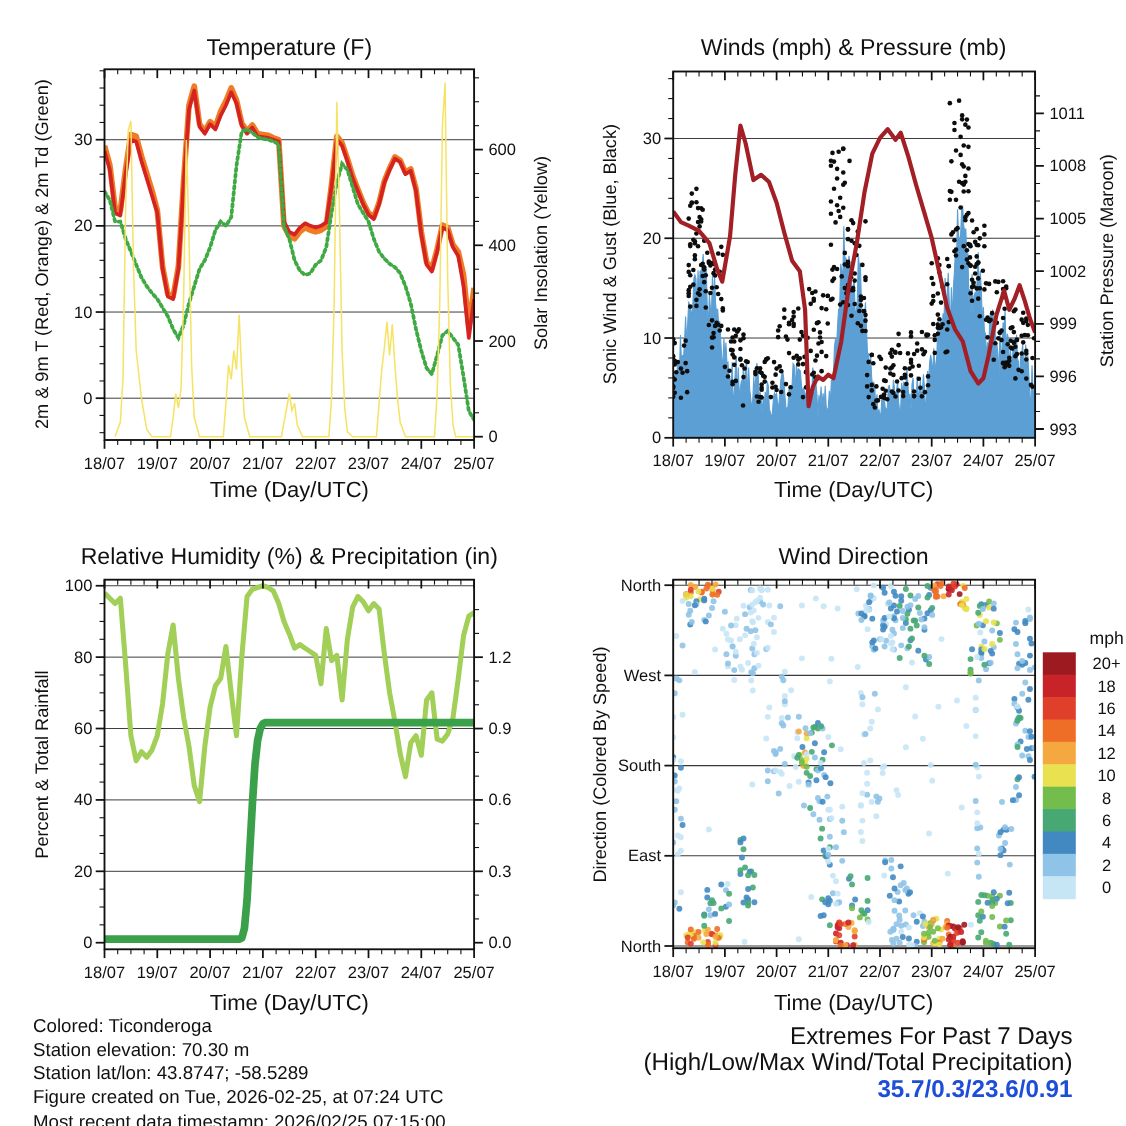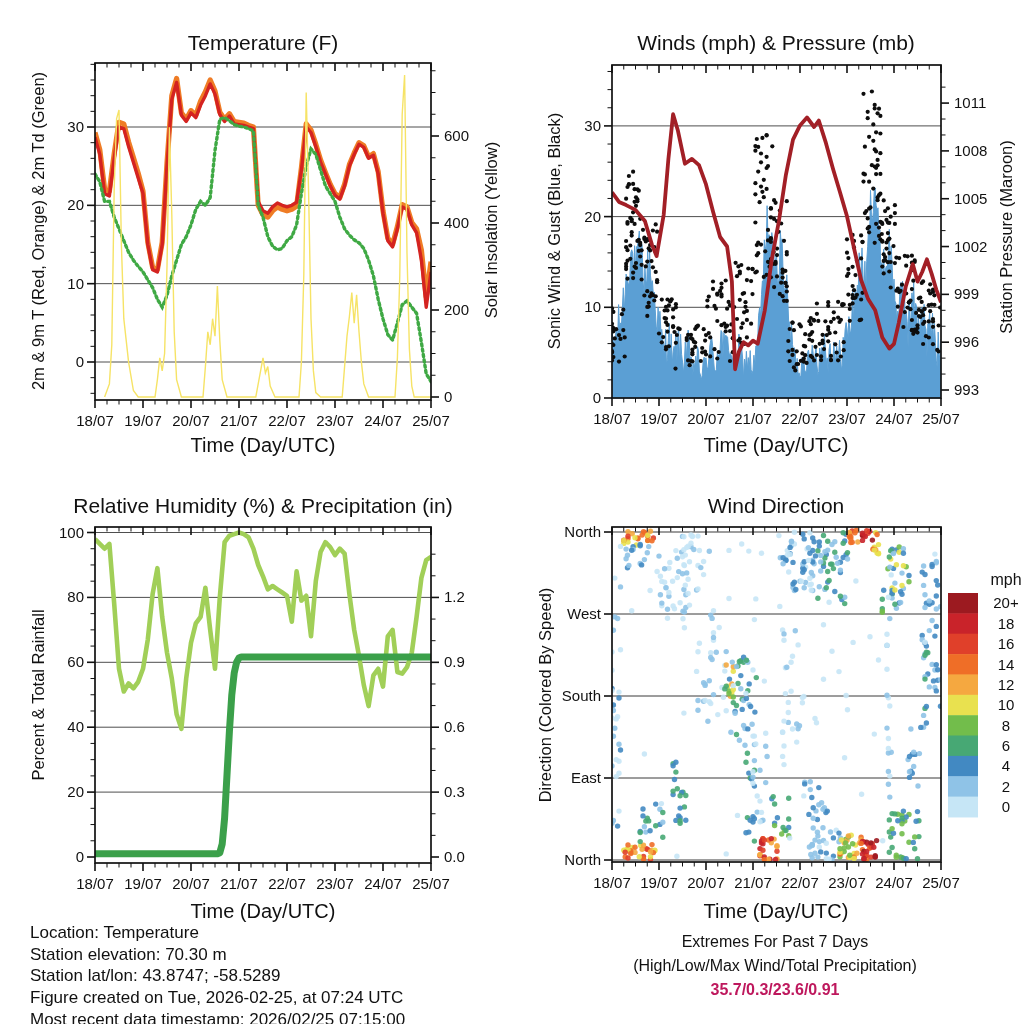--- a/index.html
+++ b/index.html
@@ -6,22 +6,22 @@
   .page{position:relative;width:1024px;height:1024px;background:#ffffff;overflow:hidden;
         font-family:"Liberation Sans",sans-serif;color:#111;text-decoration:underline;}
   svg{position:absolute;left:0;top:0;}
   svg text{font-family:"Liberation Sans",sans-serif;fill:#111;}
   .title{font-size:21px;}
   .axlabel{font-size:16.5px;}
   .timelabel{font-size:20px;}
   .tick{font-size:15px;}
   .cbtitle{font-size:16px;}
   .footer-left{position:absolute;left:30px;top:922px;font-size:17px;line-height:21.7px;}
-  .footer-right{position:absolute;left:575px;width:400px;top:930px;text-align:center;
-                font-size:16px;line-height:24px;}
+  .footer-right{position:absolute;left:575px;width:400px;top:930px;text-align:right;
+                font-size:22px;line-height:24px;}
   .extreme-values{font-weight:bold;}
 </style>
 </head>
 <body>
 
 <div class="page">
   <svg id="charts" width="1024" height="1024" viewBox="0 0 1024 1024">
 
     <text class="title" text-anchor="middle" x="263" y="50">Temperature (F)</text>
     <text class="title" text-anchor="middle" x="776" y="50">Winds (mph) &amp; Pressure (mb)</text>
@@ -1932,25 +1932,25 @@
         <rect x="948" y="755.9" width="30" height="20.86" fill="#4289c2"></rect>
         <text x="1006" y="771.3" text-anchor="middle" class="tick">4</text>
         <rect x="948" y="776.2" width="30" height="20.86" fill="#8fc3e7"></rect>
         <text x="1006" y="791.6" text-anchor="middle" class="tick">2</text>
         <rect x="948" y="796.6" width="30" height="20.86" fill="#c6e6f6"></rect>
         <text x="1006" y="812.0" text-anchor="middle" class="tick">0</text>
       </g>
   </svg>
 
   <div class="footer-left">
-    <div>Location: Temperature</div>
+    <div>Colored: Ticonderoga</div>
     <div>Station elevation: 70.30 m</div>
     <div>Station lat/lon: 43.8747; -58.5289</div>
     <div>Figure created on Tue, 2026-02-25, at 07:24 UTC</div>
     <div>Most recent data timestamp: 2026/02/25 07:15:00</div>
   </div>
 
   <div class="footer-right">
     <div>Extremes For Past 7 Days</div>
     <div>(High/Low/Max Wind/Total Precipitation)</div>
-    <div class="extreme-values" style="color: #be185d;">35.7/0.3/23.6/0.91</div>
+    <div class="extreme-values" style="color: #1d4ed8;">35.7/0.3/23.6/0.91</div>
   </div>
 </div>
 
 </body></html>

